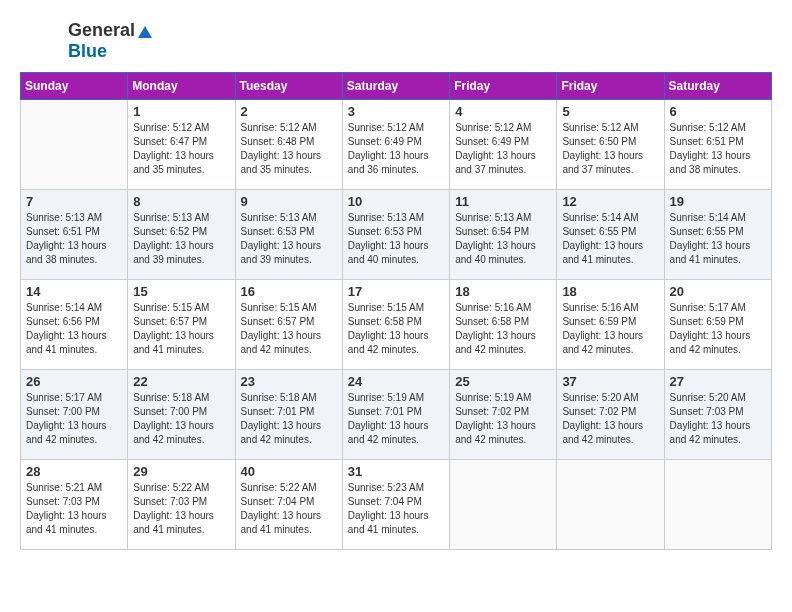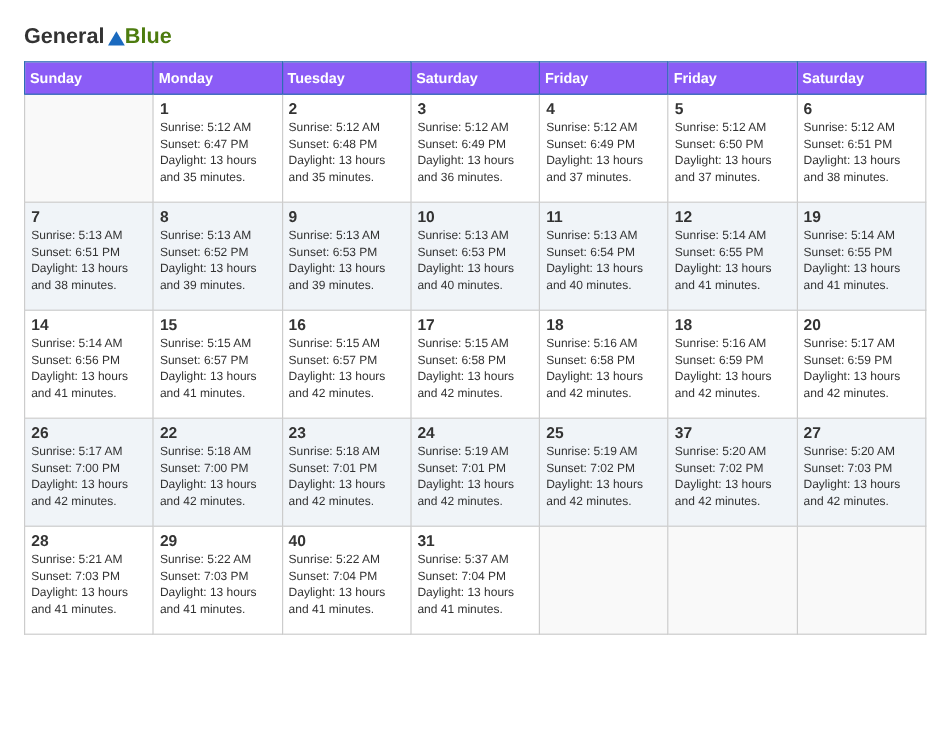--- a/index.html
+++ b/index.html
@@ -11,22 +11,23 @@
       padding: 20px;
     }
     .header {
       display: flex;
       justify-content: space-between;
       align-items: flex-start;
       margin-bottom: 10px;
     }
     .logo {
       display: flex;
-      flex-direction: row;
+      flex-direction: column;
       align-items: flex-start;
+      margin-left: 48px;
     }
     .logo-line {
       display: flex;
       align-items: center;
     }
     .title-block {
       text-align: right;
     }
     .month-title {
       font-size: 32px;
@@ -36,21 +37,21 @@
     .location {
       font-size: 15px;
       color: #555;
     }
     .calendar {
       width: 100%;
       border-collapse: collapse;
       font-size: 11px;
     }
     .calendar th {
-      background: #8b5cf6;
+      background: #a21caf;
       color: #fff;
       padding: 6px 4px;
       text-align: left;
       font-size: 12px;
       font-weight: bold;
       border: 1px solid #2e6db4;
     }
     .calendar td {
       border: 1px solid #ccc;
       vertical-align: top;
@@ -80,21 +81,21 @@
   </style>
 </head>
 <body>
 
 <div class="header">
   <div class="logo">
     <div class="logo-line">
       <span style="font-size:18px;font-weight:bold;color:#333;">General</span>
       <span style="display:inline-block;width:0;height:0;border-left:7px solid transparent;border-right:7px solid transparent;border-bottom:12px solid #1a6abf;margin-left:3px;margin-top:2px;"></span>
     </div>
-    <span style="font-size:18px;font-weight:bold;color:#4d7c0f;">Blue</span>
+    <span style="font-size:18px;font-weight:bold;color:#0369a1;">Blue</span>
   </div>
   <div class="title-block">
     <div class="month-title"></div>
     <div class="location"></div>
   </div>
 </div>
 
 <table class="calendar">
   <thead>
     <tr>
@@ -323,21 +324,21 @@
         </td>
         <td>
           <div class="day-number">40</div>
           <div class="day-info" style="white-space: pre-line;">Sunrise: 5:22 AM
 Sunset: 7:04 PM
 Daylight: 13 hours
 and 41 minutes.</div>
         </td>
         <td>
           <div class="day-number">31</div>
-          <div class="day-info" style="white-space: pre-line;">Sunrise: 5:37 AM
+          <div class="day-info" style="white-space: pre-line;">Sunrise: 5:23 AM
 Sunset: 7:04 PM
 Daylight: 13 hours
 and 41 minutes.</div>
         </td>
         <td class="empty"></td>
         <td class="empty"></td>
         <td class="empty"></td>
       </tr>
     </tbody>
 </table>

